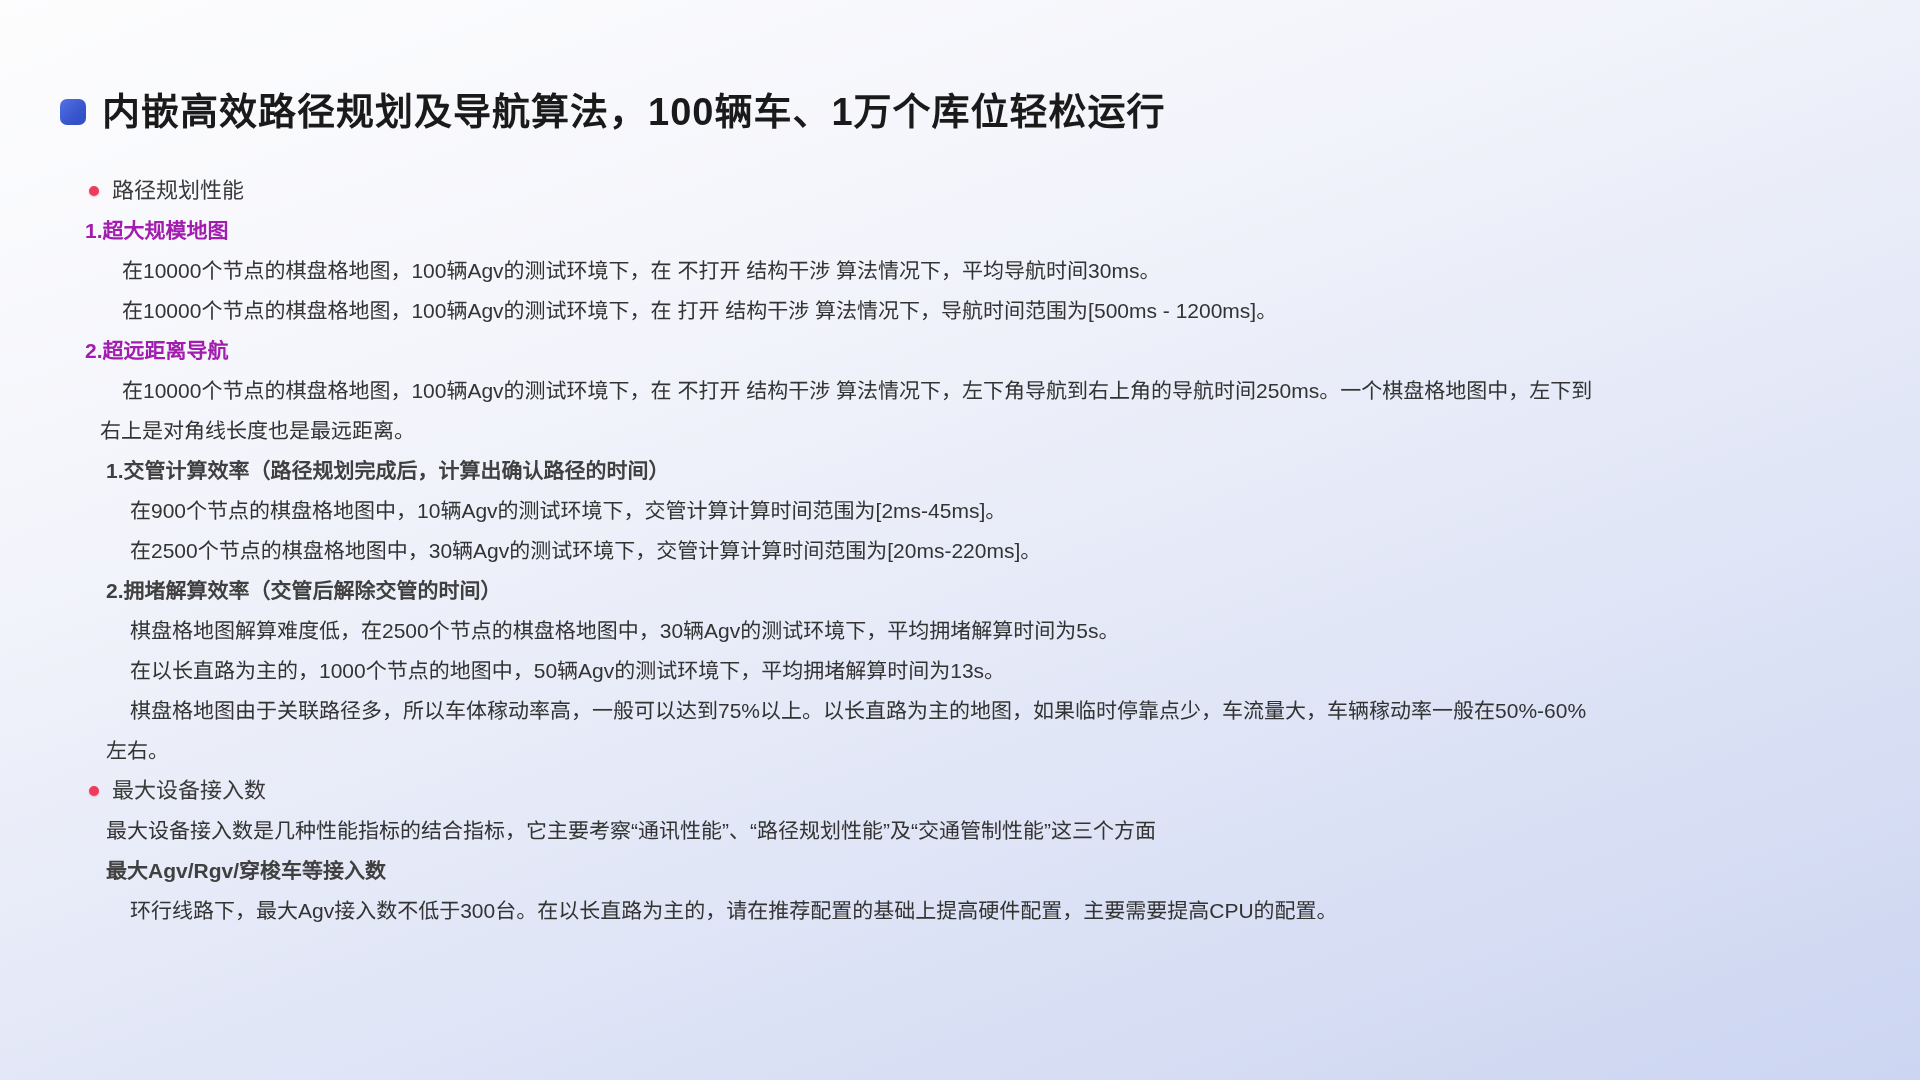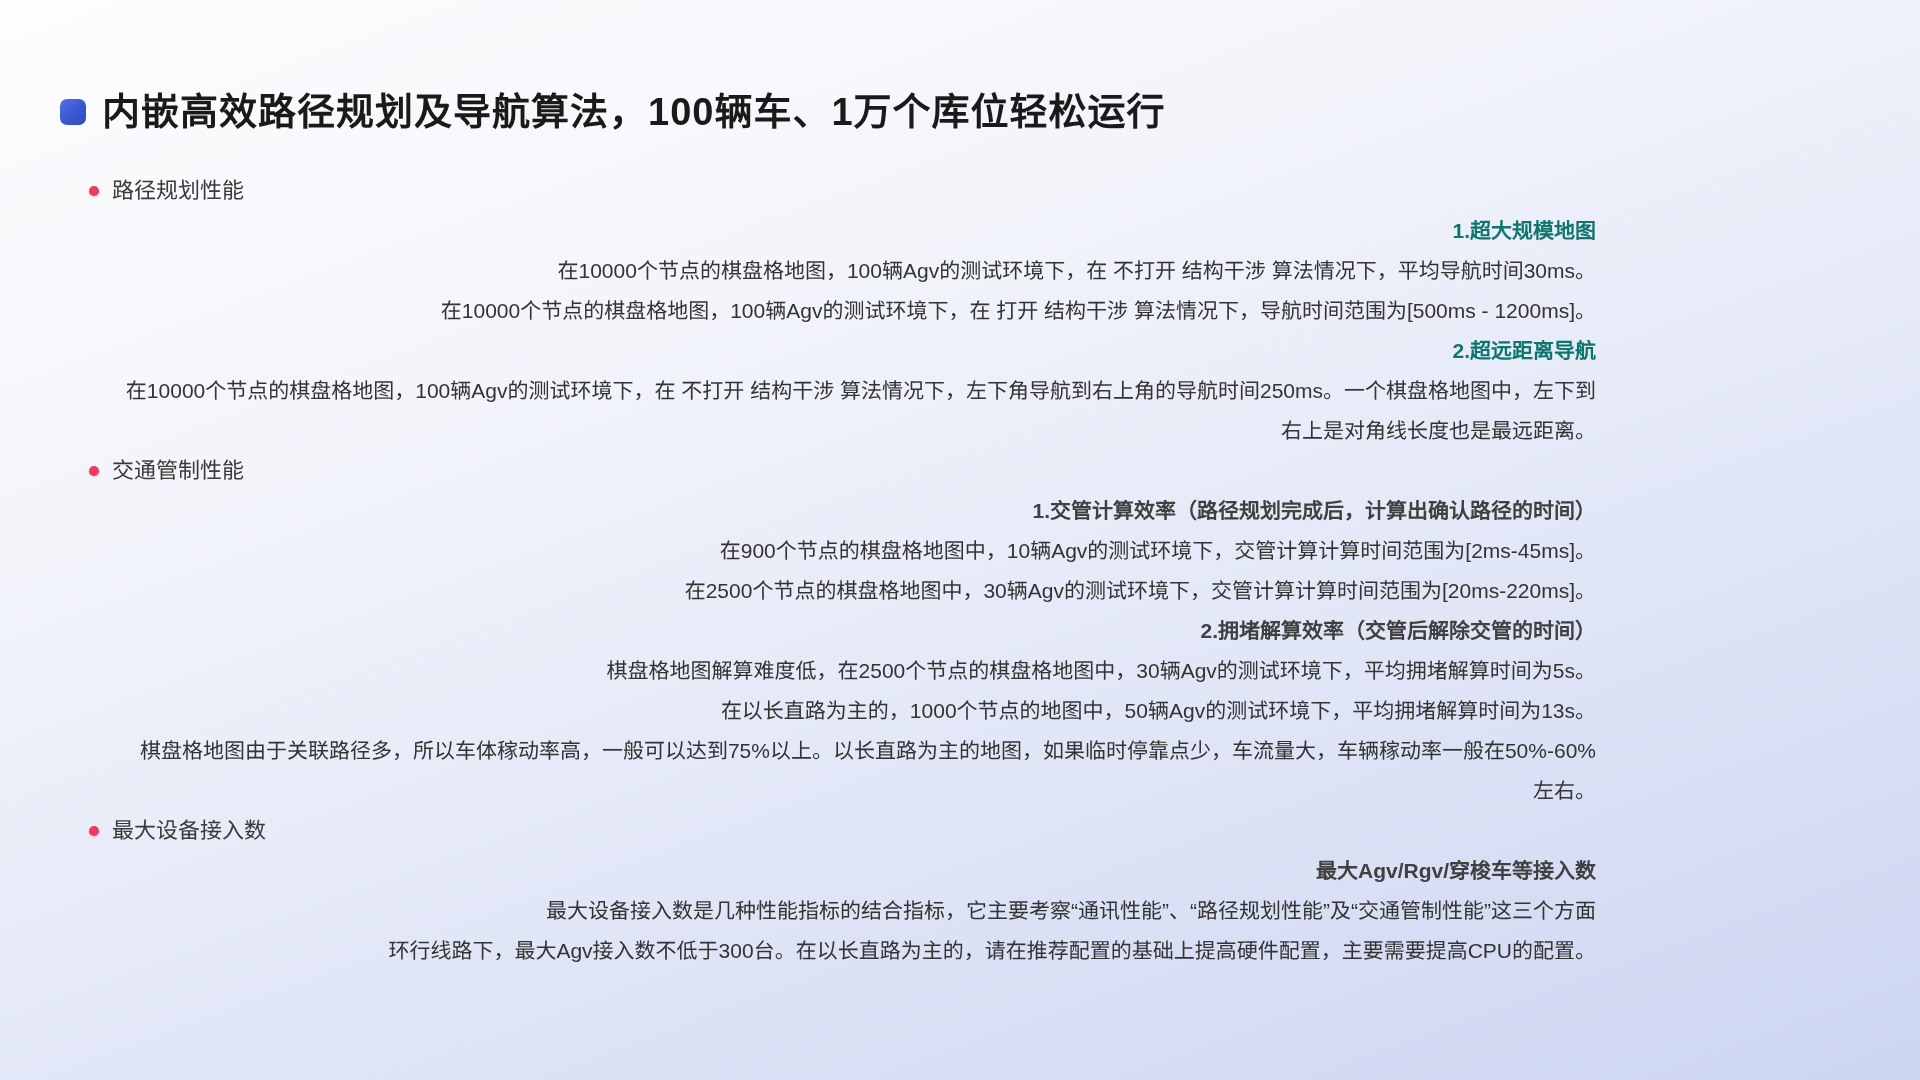--- a/index.html
+++ b/index.html
@@ -30,40 +30,39 @@
     font-weight: 800;
     color: #1a1a1a;
     letter-spacing: 1px;
   }
 
   .content { margin-top: 35px; }
   .line {
     font-size: 21px;
     line-height: 40px;
     color: #333333;
-    text-align: right;
   }
   .sec {
     display: flex;
     align-items: center;
     gap: 13px;
     margin-left: 29px;
     font-size: 22px;
     color: #3a3a3a;
   }
   .ring {
     width: 10px;
     height: 10px;
     border: 5px solid #ed3b5e;
     border-radius: 50%;
     background: #ffffff;
     flex: 0 0 auto;
     box-shadow: 0 1px 2px rgba(237,59,94,0.35);
   }
-  .h1 { margin-left: 25px; font-weight: 700; color: #0f766e; }
+  .h1 { margin-left: 25px; font-weight: 700; color: #a21caf; }
   .p1 { margin-left: 40px; text-indent: 22px; }
   .h2 { margin-left: 46px; font-weight: 700; color: #404040; }
   .p2 { margin-left: 46px; text-indent: 24px; }
   .p-intro { margin-left: 46px; }
 </style>
 </head>
 <body>
 
 <div class="page">
 
@@ -77,34 +76,30 @@
     <div class="line sec">
       <span class="ring"></span>
       <span>路径规划性能</span>
     </div>
     <div class="line h1">1.超大规模地图</div>
     <div class="line p1">在10000个节点的棋盘格地图，100辆Agv的测试环境下，在 不打开 结构干涉 算法情况下，平均导航时间30ms。</div>
     <div class="line p1">在10000个节点的棋盘格地图，100辆Agv的测试环境下，在 打开 结构干涉 算法情况下，导航时间范围为[500ms - 1200ms]。</div>
     <div class="line h1">2.超远距离导航</div>
     <div class="line p1">在10000个节点的棋盘格地图，100辆Agv的测试环境下，在 不打开 结构干涉 算法情况下，左下角导航到右上角的导航时间250ms。一个棋盘格地图中，左下到右上是对角线长度也是最远距离。</div>
 
-    <div class="line sec">
-      <span class="ring"></span>
-      <span>交通管制性能</span>
-    </div>
     <div class="line h2">1.交管计算效率（路径规划完成后，计算出确认路径的时间）</div>
     <div class="line p2">在900个节点的棋盘格地图中，10辆Agv的测试环境下，交管计算计算时间范围为[2ms-45ms]。</div>
     <div class="line p2">在2500个节点的棋盘格地图中，30辆Agv的测试环境下，交管计算计算时间范围为[20ms-220ms]。</div>
     <div class="line h2">2.拥堵解算效率（交管后解除交管的时间）</div>
     <div class="line p2">棋盘格地图解算难度低，在2500个节点的棋盘格地图中，30辆Agv的测试环境下，平均拥堵解算时间为5s。</div>
     <div class="line p2">在以长直路为主的，1000个节点的地图中，50辆Agv的测试环境下，平均拥堵解算时间为13s。</div>
     <div class="line p2">棋盘格地图由于关联路径多，所以车体稼动率高，一般可以达到75%以上。以长直路为主的地图，如果临时停靠点少，车流量大，车辆稼动率一般在50%-60%左右。</div>
 
     <div class="line sec">
       <span class="ring"></span>
       <span>最大设备接入数</span>
     </div>
+    <div class="line p-intro">最大设备接入数是几种性能指标的结合指标，它主要考察“通讯性能”、“路径规划性能”及“交通管制性能”这三个方面</div>
     <div class="line h2">最大Agv/Rgv/穿梭车等接入数</div>
-    <div class="line p-intro">最大设备接入数是几种性能指标的结合指标，它主要考察“通讯性能”、“路径规划性能”及“交通管制性能”这三个方面</div>
     <div class="line p2">环行线路下，最大Agv接入数不低于300台。在以长直路为主的，请在推荐配置的基础上提高硬件配置，主要需要提高CPU的配置。</div>
 
   </div>
 </div>
 
 </body></html>

